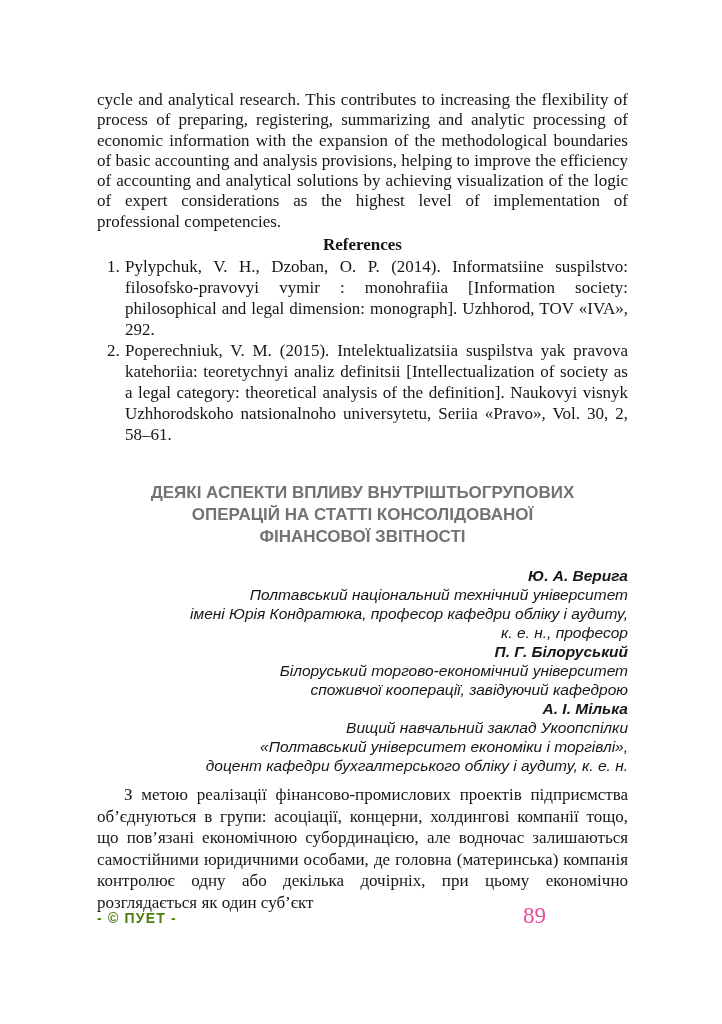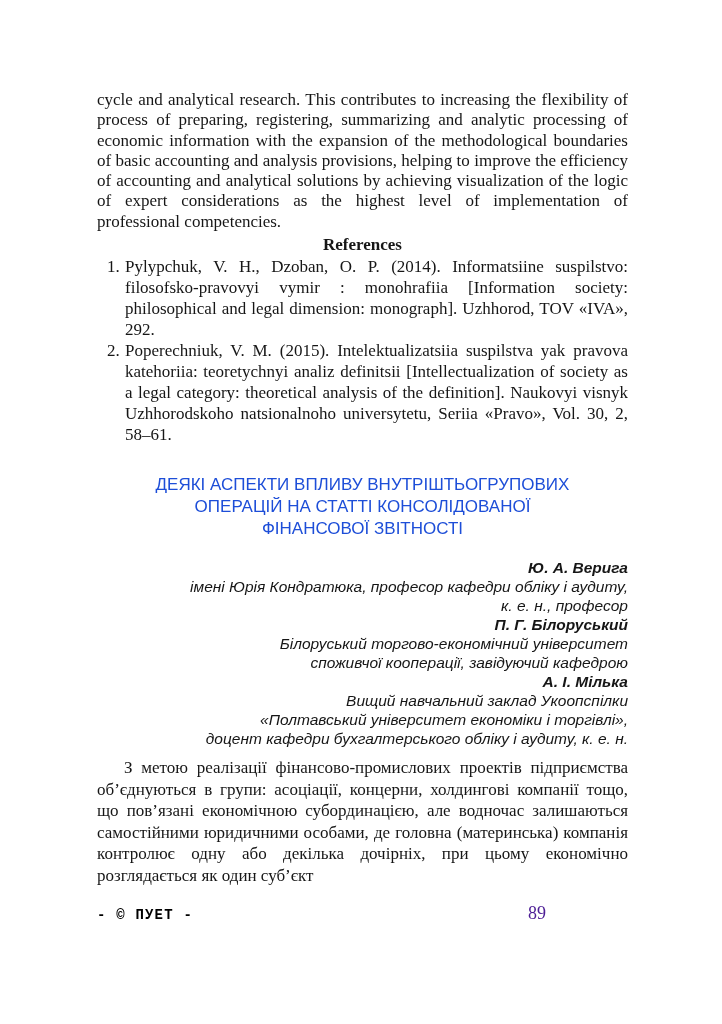--- a/index.html
+++ b/index.html
@@ -34,27 +34,27 @@
   }
   ol.refs {
     margin: 1px 0 0 0;
     padding: 0 0 0 27px;
     font-size: 17px;
     line-height: 21px;
     text-align: justify;
   }
   ol.refs li { margin: 0; padding: 0 0 0 1px; }
   .article-title {
-    margin-top: 29px;
+    margin-top: 37px;
     font-family: "Liberation Sans", sans-serif;
-    font-weight: normal;
+    font-weight: bold;
     font-size: 17px;
     line-height: 22px;
     text-align: center;
-    color: #1d4ed8;
+    color: #737373;
   }
   .author-block {
     margin-top: 18px;
     font-family: "Liberation Sans", sans-serif;
     font-style: italic;
     font-size: 15.5px;
     line-height: 19px;
     text-align: right;
     color: #161616;
   }
@@ -69,30 +69,30 @@
   .page-footer {
     position: absolute;
     left: 97px;
     right: 94px;
     top: 903px;
     display: flex;
     justify-content: space-between;
     align-items: baseline;
   }
   .imprint {
-    font-family: Liberation Mono, monospace;
+    font-family: Liberation Sans, sans-serif;
     font-weight: bold;
     font-size: 14px;
     letter-spacing: 1.2px;
-    color: #000000;
+    color: #4d7c0f;
   }
   .page-number {
     font-family: "Liberation Serif", serif;
-    font-size: 18px;
-    color: #4c1d95;
+    font-size: 23px;
+    color: #ec4899;
   }
 </style>
 </head>
 <body>
 
 <div class="page">
   <div class="content">
 
     <p class="intro-paragraph">cycle and analytical research. This contributes to increasing the flexibility of process of preparing, registering, summarizing and analytic processing of economic information with the expansion of the methodological boundaries of basic accounting and analysis provisions, helping to improve the efficiency of accounting and analytical solutions by achieving visualization of the logic of expert considerations as the highest level of implementation of professional competencies.</p>
 
@@ -106,20 +106,21 @@
     <div class="article-title">
       <div>ДЕЯКІ АСПЕКТИ ВПЛИВУ ВНУТРІШТЬОГРУПОВИХ</div>
       <div>ОПЕРАЦІЙ НА СТАТТІ КОНСОЛІДОВАНОЇ</div>
       <div>ФІНАНСОВОЇ ЗВІТНОСТІ</div>
     </div>
 
     <div class="author-block">
 
       <div>
         <div class="author-name">Ю. А. Верига</div>
+        <div>Полтавський національний технічний університет</div>
         <div>імені Юрія Кондратюка, професор кафедри обліку і аудиту,</div>
         <div>к. е. н., професор</div>
       </div>
 
       <div>
         <div class="author-name">П. Г. Білоруський</div>
         <div>Білоруський торгово-економічний університет</div>
         <div>споживчої кооперації, завідуючий кафедрою</div>
       </div>
 

